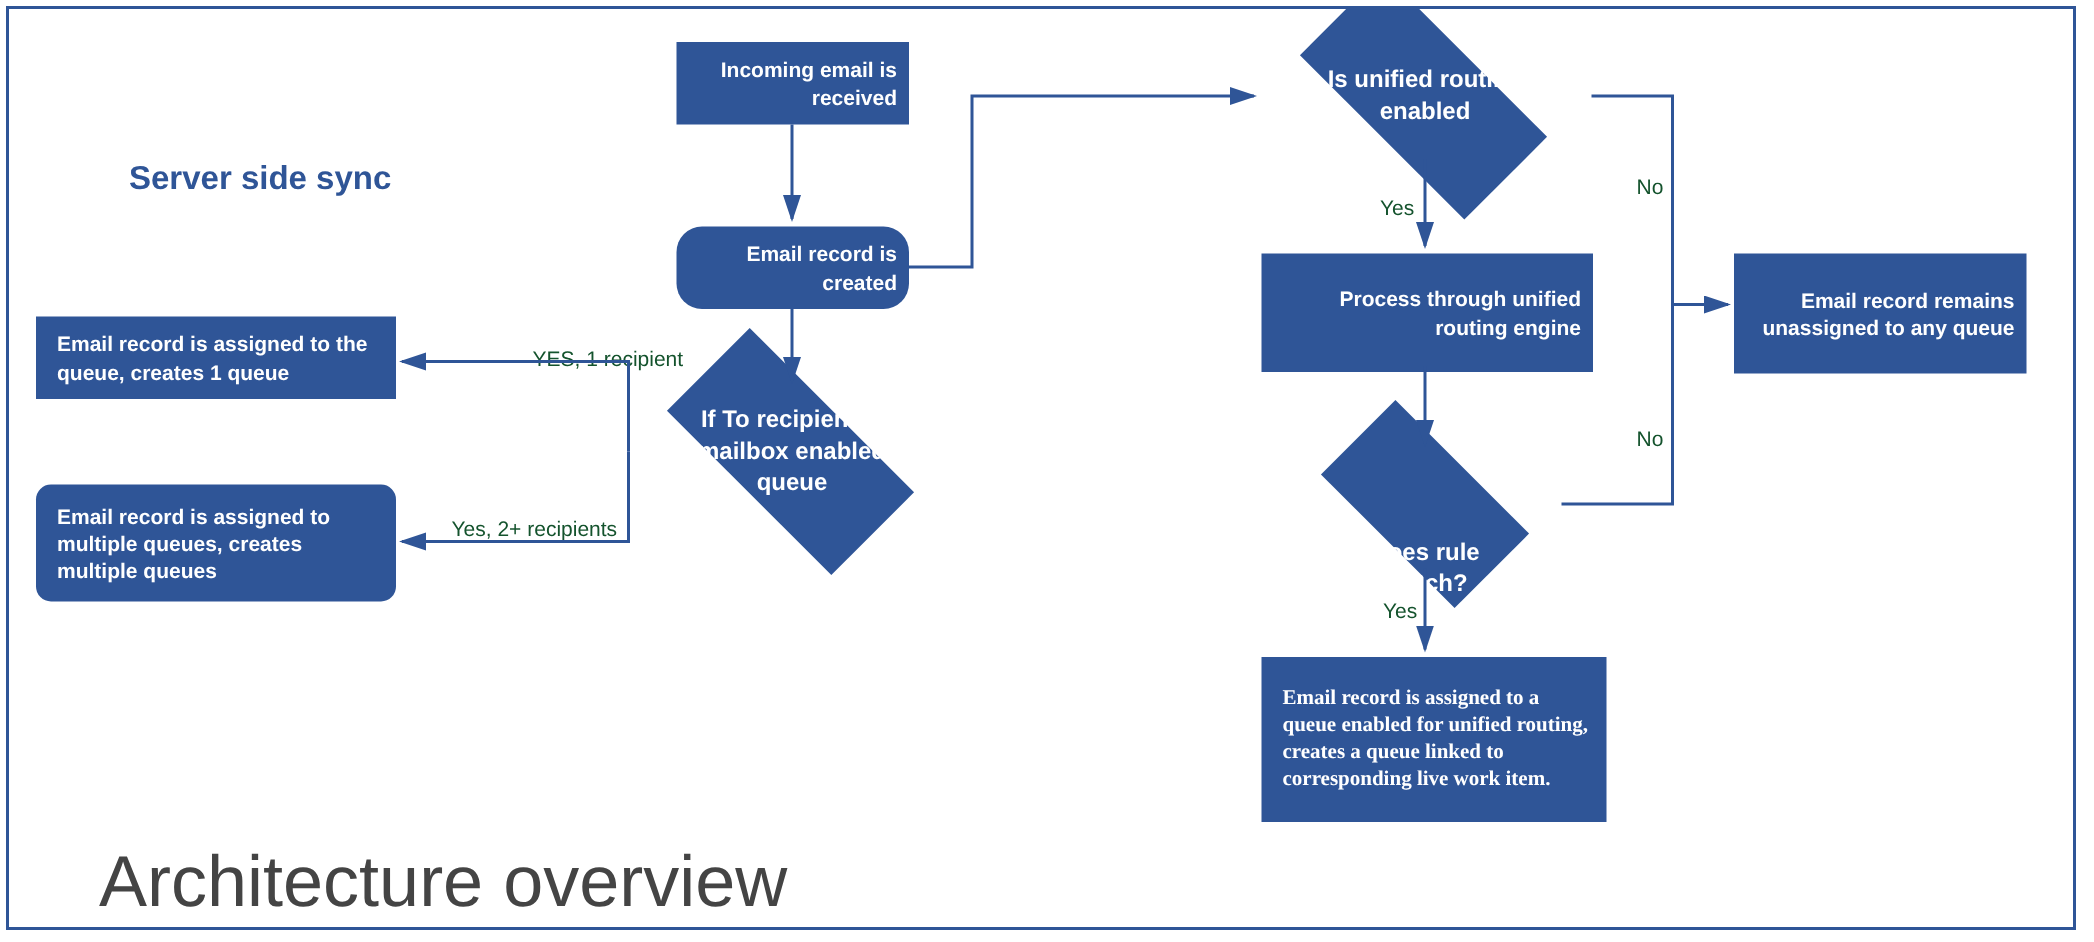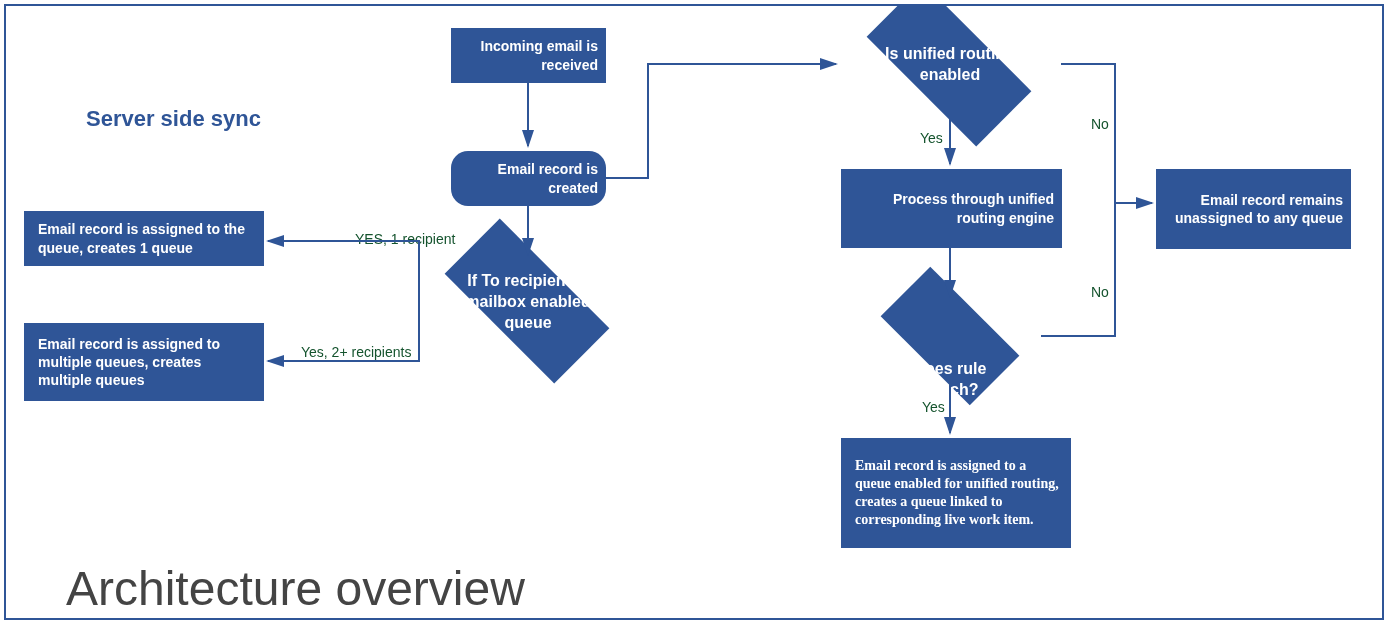--- a/index.html
+++ b/index.html
@@ -84,21 +84,21 @@
   <div class="title" style="left:80px; top:100px; font-size:22px;">Server side sync</div>
 
   <div class="title title-main" style="left:60px; top:555px; font-size:48px;">Architecture overview</div>
 
   <div class="box" style="left:445px; top:22px; width:155px; height:55px;">Incoming email is received</div>
 
   <div class="box" style="left:445px; top:145px; width:155px; height:55px;border-radius:17px;">Email record is created</div>
 
   <div class="box box-left" style="left:18px; top:205px; width:240px; height:55px; padding-left:14px;">Email record is assigned to the queue, creates 1 queue</div>
 
-  <div class="box box-left" style="left:18px; top:317px; width:240px; height:78px; padding-left:14px;">Email record is assigned to multiple queues, creates multiple queues</div>
+  <div class="box box-left" style="left:18px; top:317px; width:240px; height:78px; padding-left:14px;border-radius:10px;">Email record is assigned to multiple queues, creates multiple queues</div>
 
   <div class="box" style="left:835px; top:163px; width:221px; height:79px;">Process through unified routing engine</div>
 
   <div class="box box-left" style="left:835px; top:432px; width:230px; height:110px; padding-left:14px;font-family:Liberation Serif, serif;">Email record is assigned to a queue enabled for unified routing, creates a queue linked to corresponding live work item.</div>
 
   <div class="box" style="left:1150px; top:163px; width:195px; height:80px;">Email record remains unassigned to any queue</div>
 
   <div>
     <div class="diamond-shape" style="left:471px; top:245px; width:100px; height:100px; transform: rotate(45deg) scaleX(1.55) scaleY(0.78);"></div>
     <div class="diamond-label" style="left:522px; top:296px; width:170px;">If To recipient is mailbox enabled queue</div>

